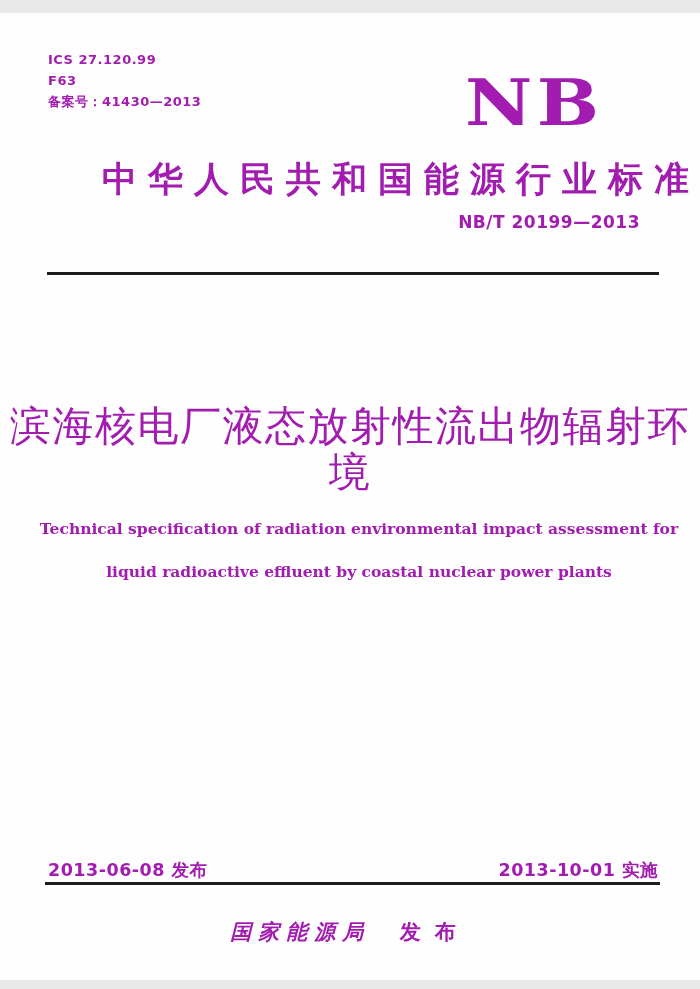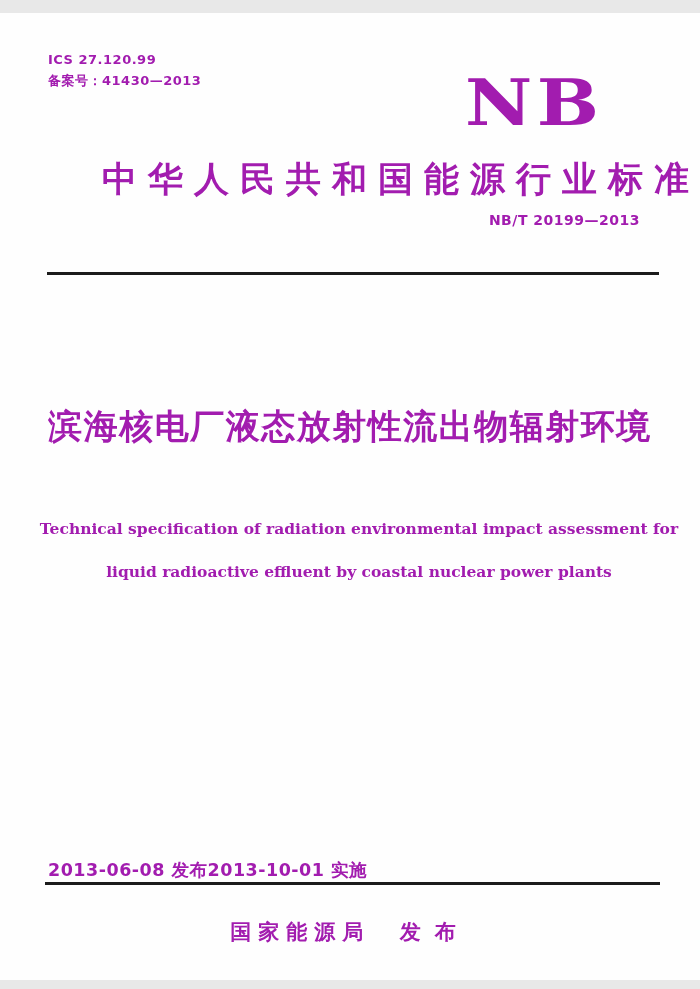--- a/index.html
+++ b/index.html
@@ -55,21 +55,21 @@
     letter-spacing: 11px;
     white-space: nowrap;
     text-indent: 11px; 
   }
 
   
   .std-number {
     position: absolute;
     top: 199px;
     right: 60px;
-    font-size: 14px;
+    font-size: 17px;
     font-weight: bold;
     letter-spacing: 0.5px;
   }
 
   
   .rule-top {
     position: absolute;
     top: 259px;
     left: 47px;
     right: 41px;
@@ -77,22 +77,22 @@
     background: #1c1c1c;
   }
 
   
   .title-zh {
     position: absolute;
     top: 390px;
     left: 0;
     width: 100%;
     text-align: center;
-    font-size: 34px;
-    font-weight: bold;
+    font-size: 41px;
+    font-weight: normal;
     letter-spacing: 1.5px;
     line-height: 46px;
   }
 
   
   .title-en {
     position: absolute;
     top: 494px;
     left: 9px;
     width: 100%;
@@ -103,20 +103,21 @@
     line-height: 43px;
   }
 
   
   .dates {
     position: absolute;
     top: 845px;
     left: 48px;
     right: 42px;
     display: flex;
+    justify-content: space-between;
     font-size: 17.5px;
     font-weight: bold;
     letter-spacing: 0.5px;
   }
 
   
   .rule-bottom {
     position: absolute;
     top: 869px;
     left: 45px;
@@ -131,34 +132,36 @@
     top: 905px;
     left: 0;
     width: 100%;
     text-align: center;
     font-size: 21px;
     font-weight: 600;
     white-space: nowrap;
   }
   .footer .publisher {
     letter-spacing: 7px;
+    font-style: italic;
   }
   .footer .action {
     letter-spacing: 14px;
     margin-left: 22px;
     text-indent: 0;
   }
 </style>
 </head>
 <body>
 
 <div class="page">
 
   <div class="meta">
     <div>ICS 27.120.99</div>
+    <div>F63</div>
     <div>备案号：41430—2013</div>
   </div>
 
   <div class="nb-logo">NB</div>
 
   <div class="std-type">中华人民共和国能源行业标准</div>
 
   <div class="std-number">NB/T 20199—2013</div>
 
   <div class="rule-top"></div>

